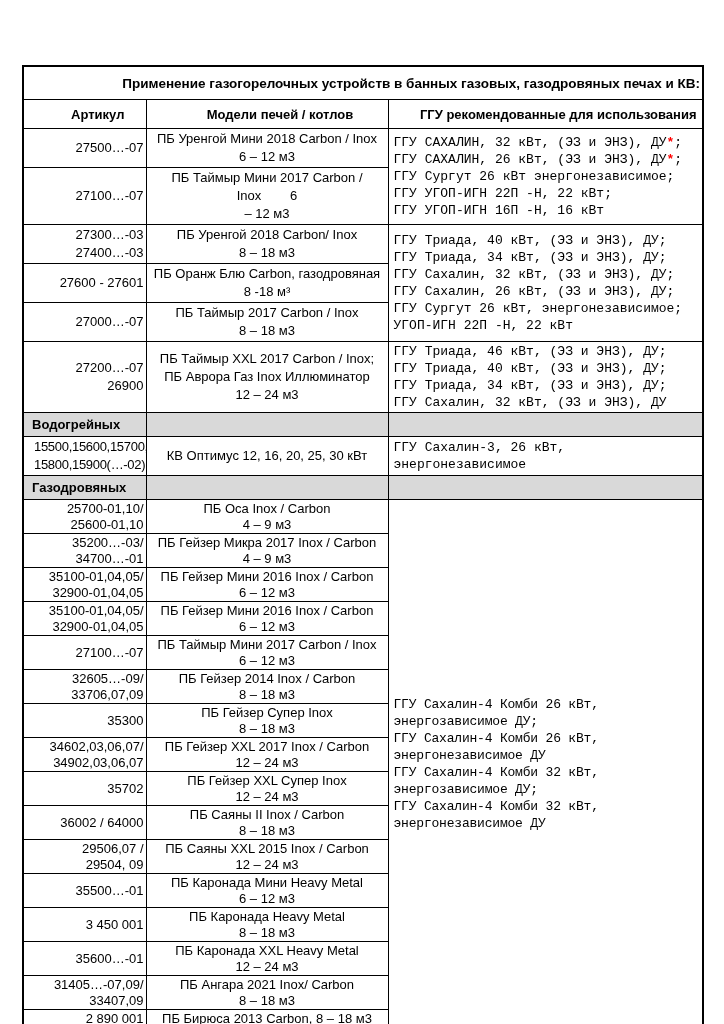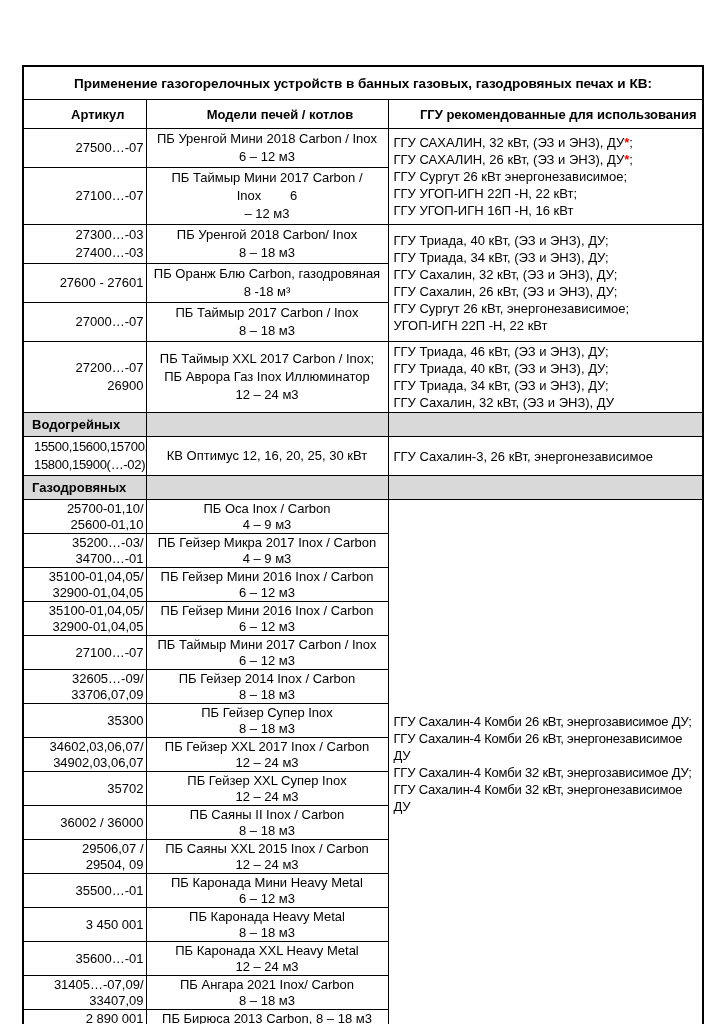--- a/index.html
+++ b/index.html
@@ -1,25 +1,25 @@
 <!DOCTYPE html>
 <html><head>
 <meta charset="utf-8">
 <style>
   html,body{margin:0;padding:0;background:#ffffff;}
   .page{position:relative;width:724px;height:1024px;background:#fff;overflow:hidden;
         font-family:"Liberation Sans",sans-serif;color:#000;}
   table.main{position:absolute;left:22px;top:65px;width:680px;border-collapse:collapse;
         table-layout:fixed;font-size:13px;border:2px solid #000;}
   td{border:1px solid #000;padding:1px 2px;vertical-align:middle;overflow:hidden;}
-  .title-row td{font-weight:bold;text-align:center;height:30px;font-size:13.5px;}
+  .title-row td{font-weight:bold;text-align:right;height:30px;font-size:13.5px;}
   .head-row td{font-weight:bold;text-align:center;height:26px;padding-left:28px;}
   .art{text-align:right;padding-left:12px;}
   .mod{text-align:center;}
-  .ggu{text-align:left;padding-left:5px;}
+  .ggu{text-align:left;padding-left:5px;font-family:Liberation Mono, monospace;}
   .top td{line-height:18px;}
   .top .ggu{line-height:17px;}
   .bot td{line-height:15.5px;}
   .bot .ggu{line-height:17px;letter-spacing:-0.2px;}
   .sec td{height:21px;}
   .sec .lab{font-weight:bold;padding-left:8px;}
   .red{font-weight:bold;}
   .tight{padding-left:10px;letter-spacing:-0.3px;}
 </style>
 </head>
@@ -250,21 +250,21 @@
             <div>35702</div>
           </td>
     <td class="mod">
             <div>ПБ Гейзер XXL Супер Inox</div>
             <div>12 – 24 м3</div>
           </td>
   </tr>
 
   <tr class="bot">
     <td class="art">
-            <div>36002 / 36000</div>
+            <div>36002 / 64000</div>
           </td>
     <td class="mod">
             <div>ПБ Саяны II Inox / Carbon</div>
             <div>8 – 18 м3</div>
           </td>
   </tr>
 
   <tr class="bot">
     <td class="art">
             <div>29506,07 /</div>

